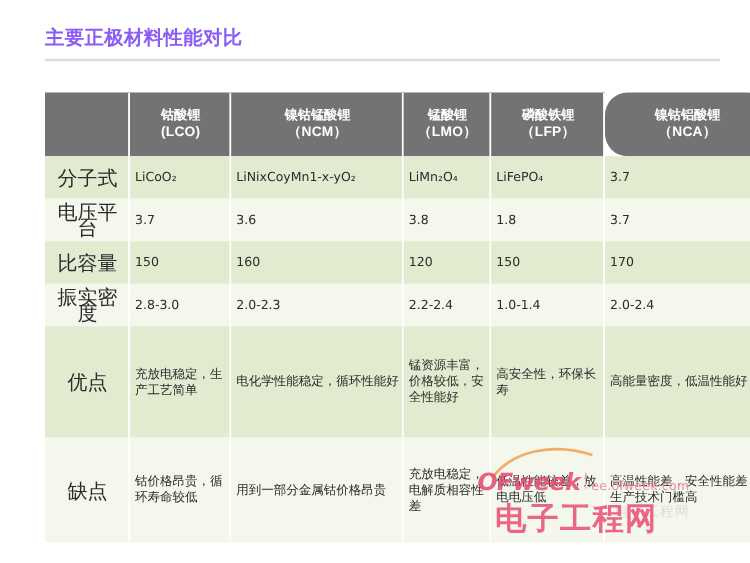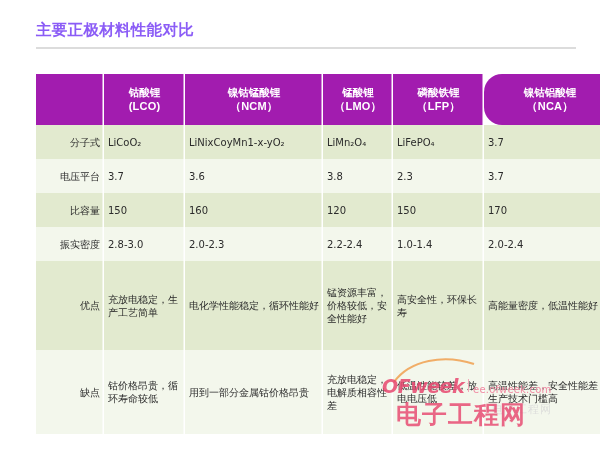--- a/index.html
+++ b/index.html
@@ -51,21 +51,21 @@
     width: 542px;
     border-collapse: collapse;
     table-layout: fixed;
   }
   #comparison-table td, #comparison-table th {
     border: none;
     padding: 0;
     vertical-align: middle;
   }
   .hdr-row th {
-    background: #a21caf;
+    background: #737373;
     color: #ffffff;
     font-weight: bold;
     font-size: 10.5px;
     line-height: 13.5px;
     height: 51px;
     text-align: center;
     padding: 2px 2px;
     box-shadow: inset -1.5px 0 0 #ffffff;
   }
   .hdr-row th.hdr-last { box-shadow: none; }
@@ -80,23 +80,23 @@
   tr.band-b td { background: #f3f7ec; }
   #comparison-table tbody td {
     font-size: 10px;
     line-height: 13px;
     color: #2b2b2b;
     padding: 3px 4px;
     box-shadow: inset -1.5px 0 0 #ffffff;
   }
   #comparison-table tbody td.cell-last { box-shadow: none; }
   #comparison-table tbody td.row-head {
-    font-size: 10px;
+    font-size: 16px;
     color: #2b2b2b;
-    text-align: right;
+    text-align: center;
     margin-top: 35px;
   }
   tr.r-short td { height: 28px; }
   tr.r-pros td  { height: 83px; vertical-align: top; padding-top: 6px; }
   tr.r-cons td  { height: 78px; vertical-align: top; padding-top: 6px; }
   tr.r-pros td.row-head, tr.r-cons td.row-head { vertical-align: top; padding-top: 6px; }
   
   #ofweek-watermark {
     position: absolute;
     left: 382px;
@@ -208,21 +208,21 @@
         <td>LiMn₂O₄</td>
         <td>LiFePO₄</td>
         <td class="cell-last">3.7</td>
       </tr>
 
       <tr class="band-b r-short">
         <td class="row-head">电压平台</td>
         <td>3.7</td>
         <td>3.6</td>
         <td>3.8</td>
-        <td>2.3</td>
+        <td>1.8</td>
         <td class="cell-last">3.7</td>
       </tr>
 
       <tr class="band-a r-short">
         <td class="row-head">比容量</td>
         <td>150</td>
         <td>160</td>
         <td>120</td>
         <td>150</td>
         <td class="cell-last">170</td>

